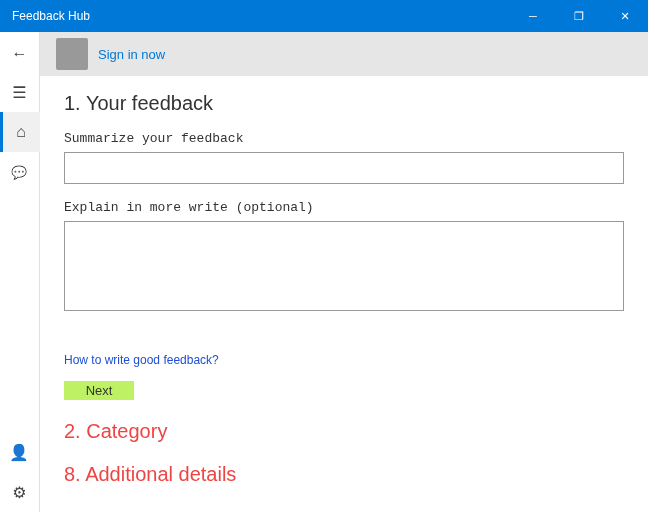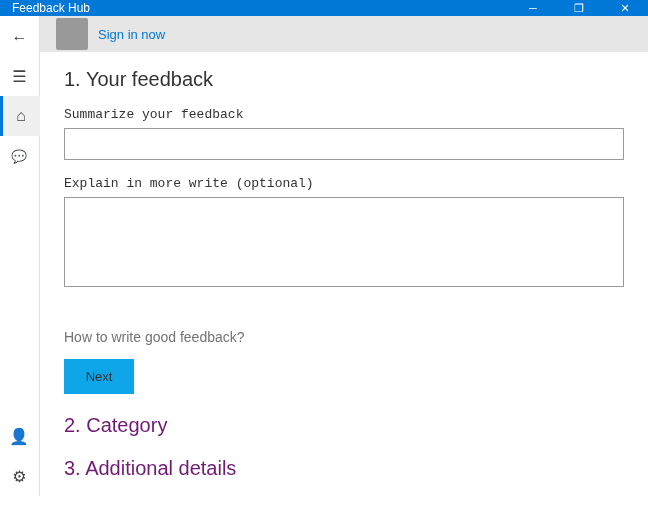--- a/index.html
+++ b/index.html
@@ -1,21 +1,21 @@
 <!DOCTYPE html>
 <html><head>
   <meta charset="utf-8">
   <style>
     * { margin: 0; padding: 0; box-sizing: border-box; }
     body { width: 648px; height: 512px; font-family: 'Segoe UI', Arial, sans-serif; overflow: hidden; background: #fff; }
 
     
     .title-bar {
       display: flex; align-items: center; justify-content: space-between;
-      background: #0078d7; color: #fff; height: 16px; padding: 0 0 0 12px;
+      background: #0078d7; color: #fff; height: 32px; padding: 0 0 0 12px;
       font-size: 12px; user-select: none;
     }
     .title-bar-left { display: flex; align-items: center; gap: 8px; }
     .title-bar-controls { display: flex; align-items: center; }
     .title-bar-btn {
       width: 46px; height: 32px; display: flex; align-items: center; justify-content: center;
       font-size: 11px; cursor: pointer; color: #fff; background: none; border: none;
     }
 
     
@@ -32,21 +32,21 @@
     }
     .sidebar-btn.active { border-left: 3px solid #0078d7; background: #f0f0f0; }
     .sidebar-bottom { margin-top: auto; }
 
     
     .main { flex: 1; overflow-y: auto; background: #fff; }
 
     
     .signin-bar {
       display: flex; align-items: center; background: #e6e6e6; padding: 10px 16px;
-      gap: 10px; height: 36px;
+      gap: 10px; height: 44px;
     }
     .avatar-placeholder {
       width: 32px; height: 32px; background: #999; border-radius: 2px; flex-shrink: 0;
     }
     .signin-link { color: #0078d7; font-size: 13px; cursor: pointer; text-decoration: none; }
 
     
     .content { padding: 16px 24px 24px 24px; }
 
     .section-title {
@@ -60,30 +60,30 @@
       font-size: 13px; font-family: inherit; outline: none; background: #fff;
       display: block; margin-bottom: 16px;
     }
 
     .textarea-input {
       width: 100%; height: 90px; border: 1px solid #999; padding: 6px 8px;
       font-size: 13px; font-family: inherit; outline: none; background: #fff;
       display: block; resize: none; margin-bottom: 10px;
     }
 
-    .help-link { color: #737373; font-size: 14px; cursor: pointer; text-decoration: none; display: inline-block; margin-bottom: 14px; margin-top: 32px; }
+    .help-link { color: #1d4ed8; font-size: 12px; cursor: pointer; text-decoration: none; display: inline-block; margin-bottom: 14px; margin-top: 32px; }
 
     .next-btn {
-      background: #0ea5e9; border: none; padding: 10px 20px;
+      background: #bef264; border: none; padding: 2px 20px;
       font-size: 13px; font-family: inherit; cursor: pointer; color: #333;
       min-width: 70px;
     }
 
     .section-divider { margin-top: 20px; }
-    .section-muted { font-size: 20px; font-weight: 300; color: #701a75; margin-bottom: 12px; }
+    .section-muted { font-size: 20px; font-weight: 300; color: #ef4444; margin-bottom: 12px; }
   </style>
 </head>
 <body>
 
 <div class="title-bar">
   <div class="title-bar-left">
     <span>Feedback Hub</span>
   </div>
   <div class="title-bar-controls">
     <button class="title-bar-btn">
@@ -145,18 +145,18 @@
 
         <br>
         <button class="next-btn">Next</button>
       </div>
 
       <div class="section-divider">
         <h2 class="section-muted">2. Category</h2>
       </div>
 
       <div class="section-divider">
-        <h2 class="section-muted">3. Additional details</h2>
+        <h2 class="section-muted">8. Additional details</h2>
       </div>
 
     </div>
   </div>
 </div>
 
 </body></html>

